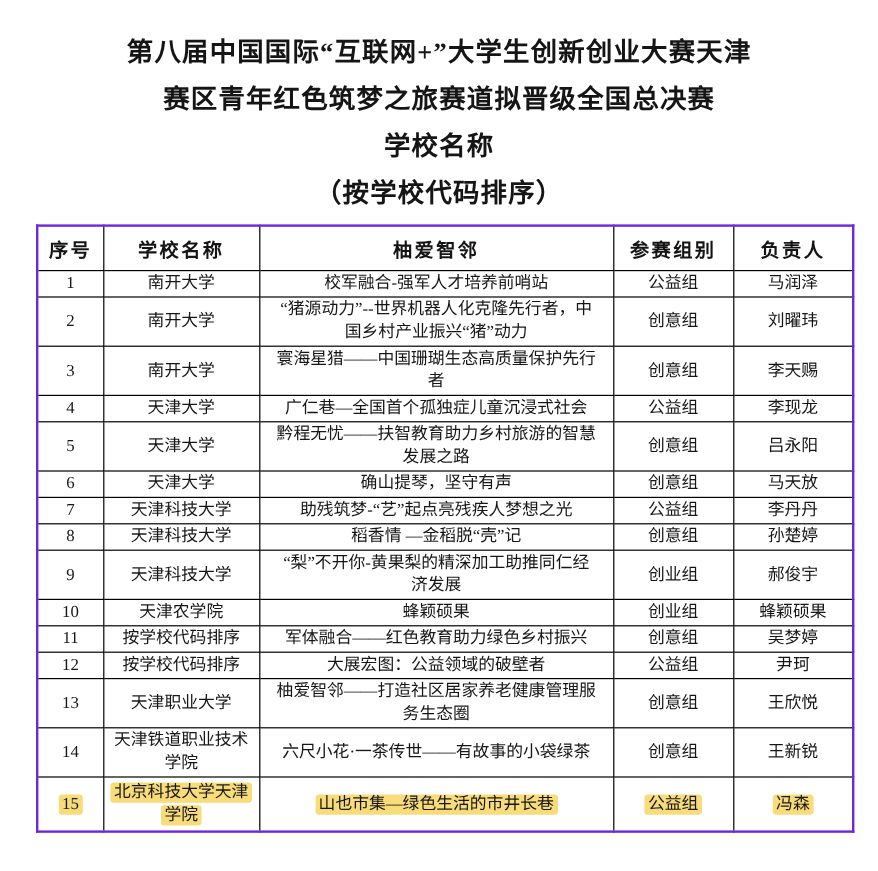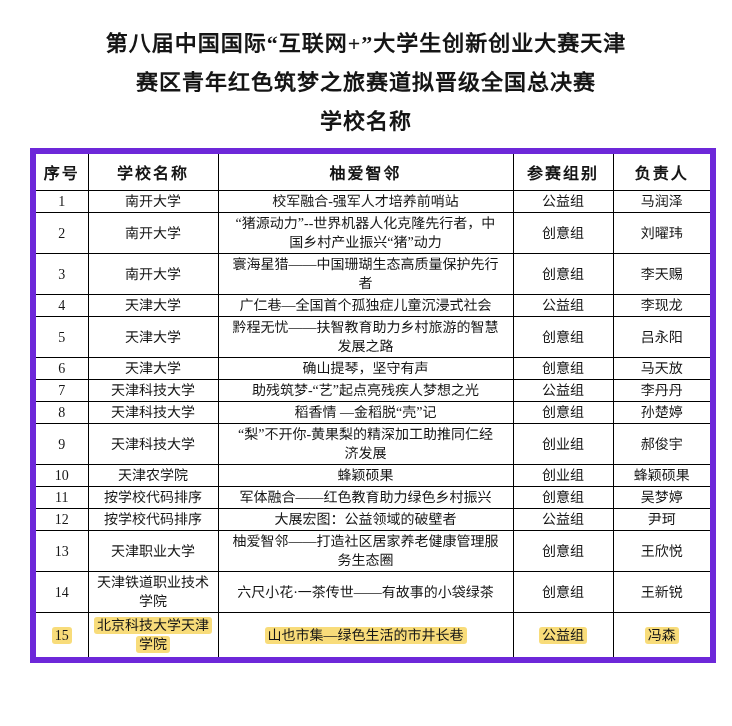--- a/index.html
+++ b/index.html
@@ -26,21 +26,21 @@
     font-size: 22px;
     line-height: 39px;
     letter-spacing: 1px;
     color: #151515;
   }
   table.projects {
     border-collapse: collapse;
     table-layout: fixed;
     width: 680px;
     margin: 7px 22px 16px 30px;
-    border: 6px solid #6d28d9;
+    border: 2px solid #6d28d9;
   }
   th, td {
     border: 1px solid #000000;
     text-align: center;
     vertical-align: middle;
     overflow: hidden;
   }
   th {
     font-size: 16px;
     font-weight: bold;
@@ -68,20 +68,21 @@
 </style>
 </head>
 <body>
 
 <div class="page">
 
   <div class="title-block">
     <div>第八届中国国际“互联网+”大学生创新创业大赛天津</div>
     <div>赛区青年红色筑梦之旅赛道拟晋级全国总决赛</div>
     <div>学校名称</div>
+    <div>（按学校代码排序）</div>
   </div>
 
   <table class="projects">
     <colgroup>
       <col style="width:55px">
       <col style="width:130px">
       <col style="width:295px">
       <col style="width:100px">
       <col style="width:100px">
     </colgroup>

